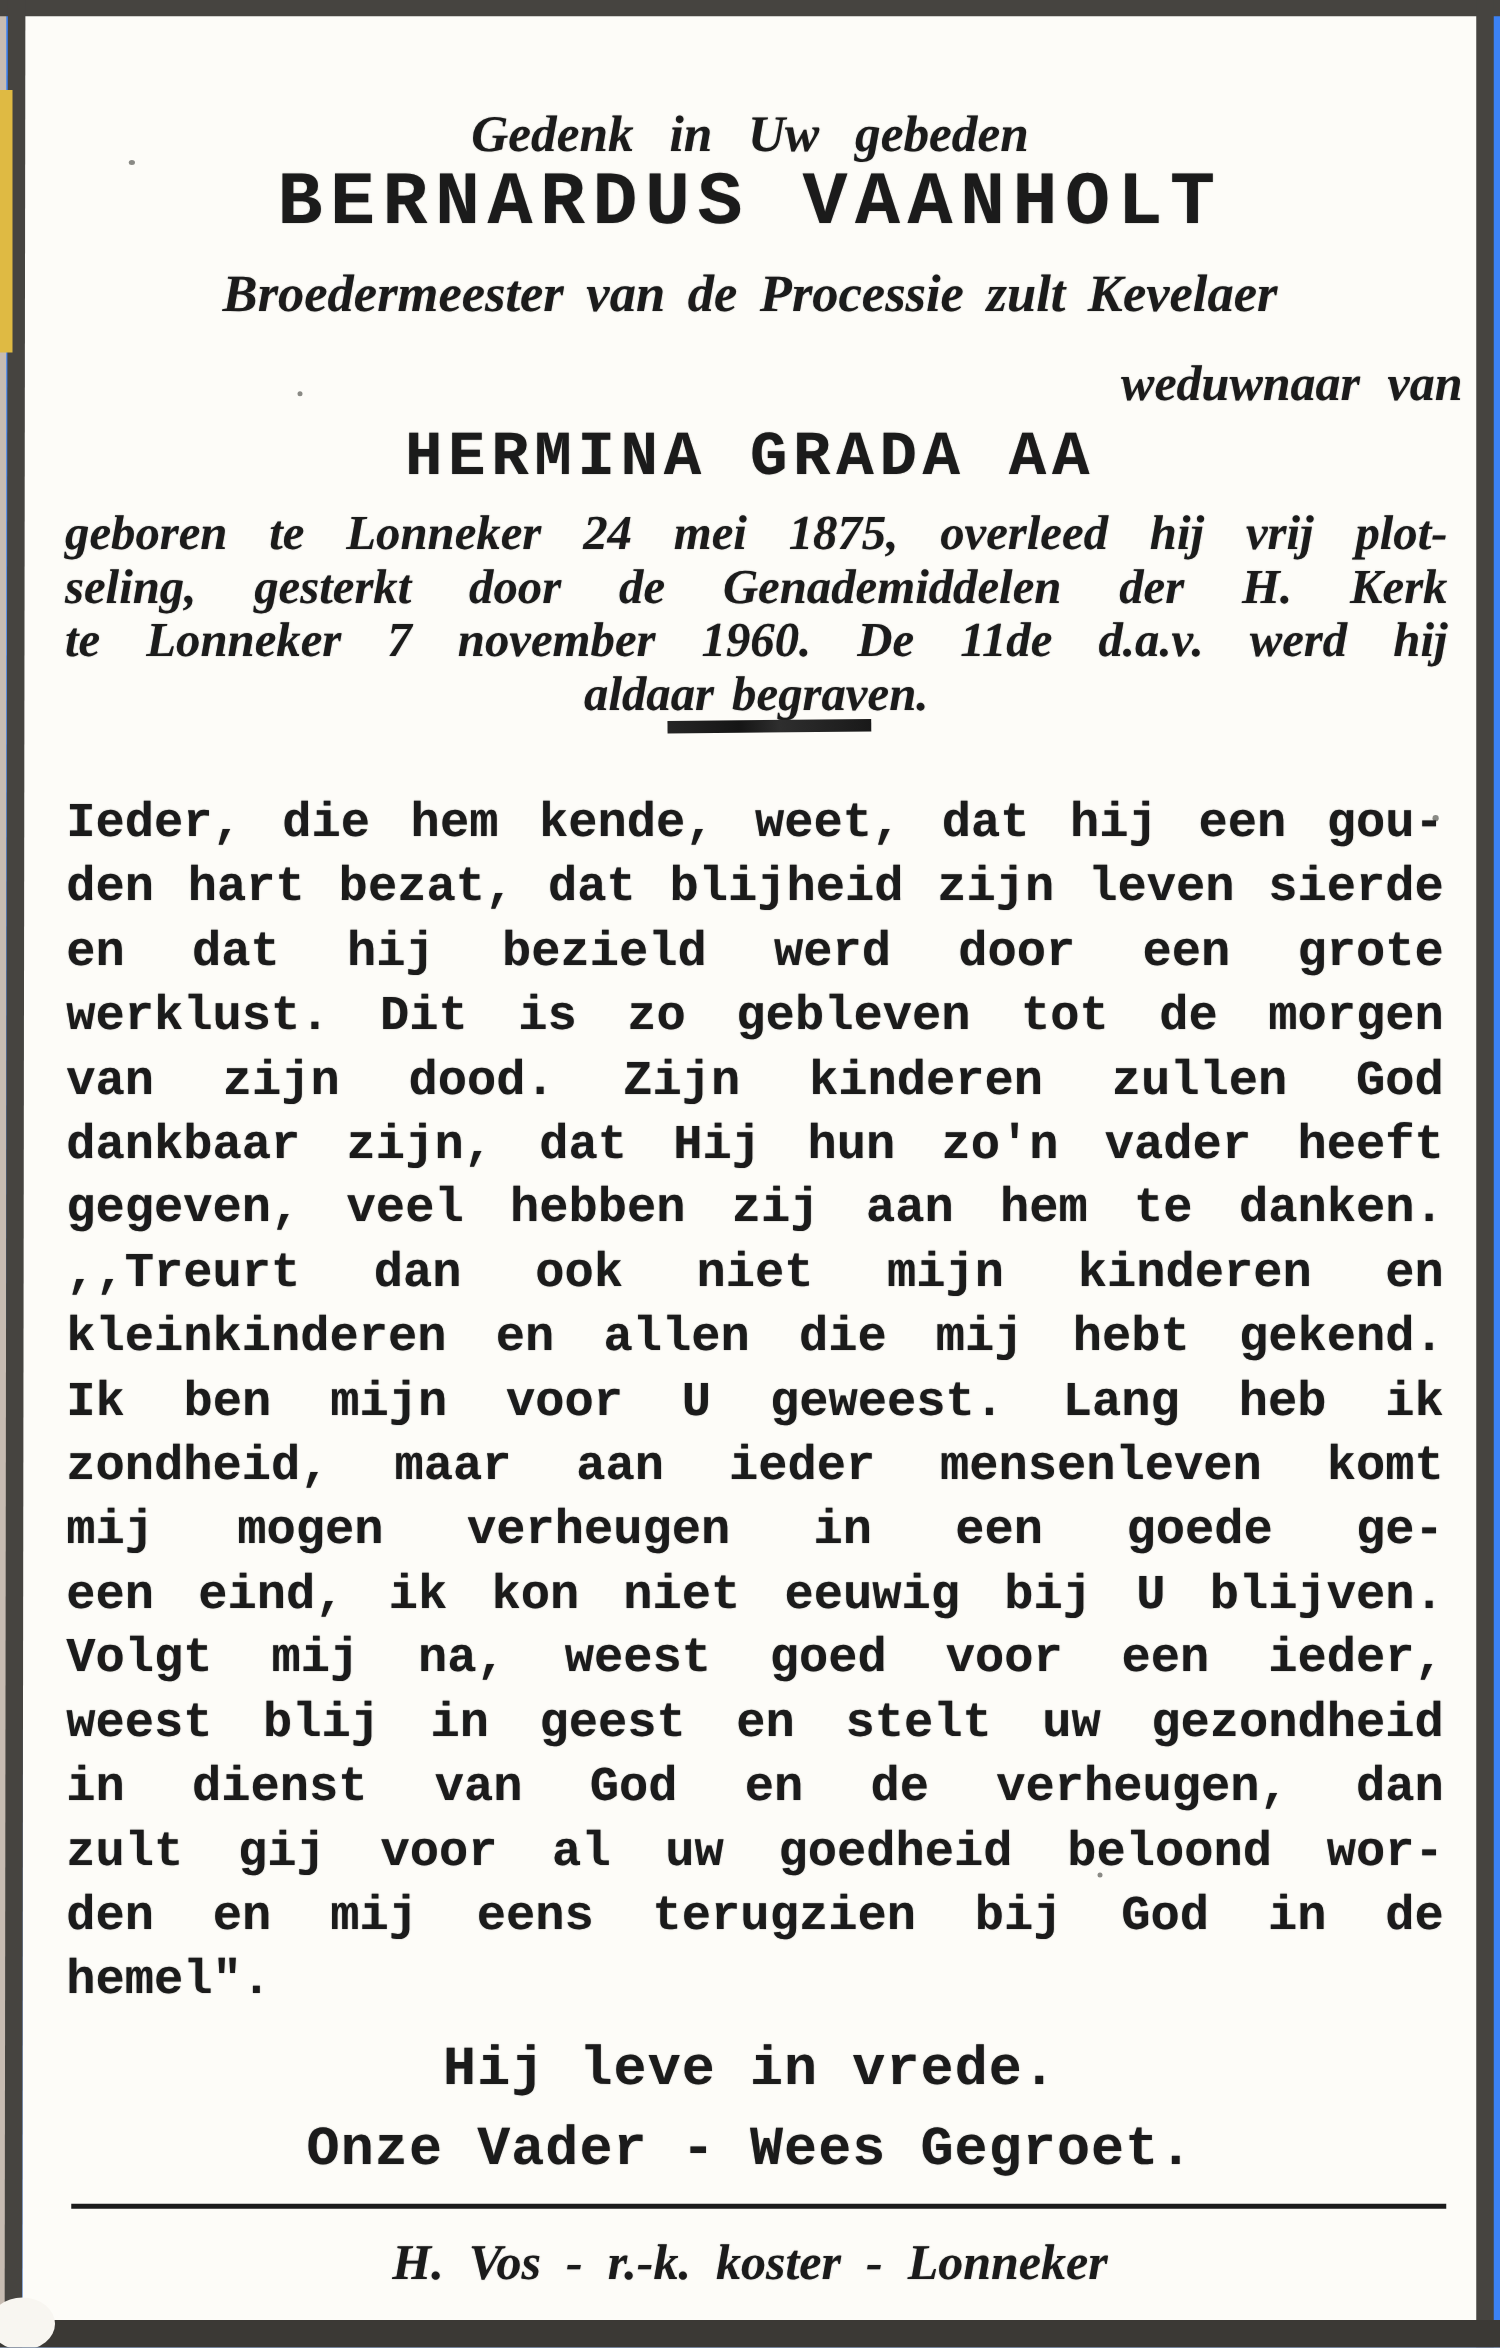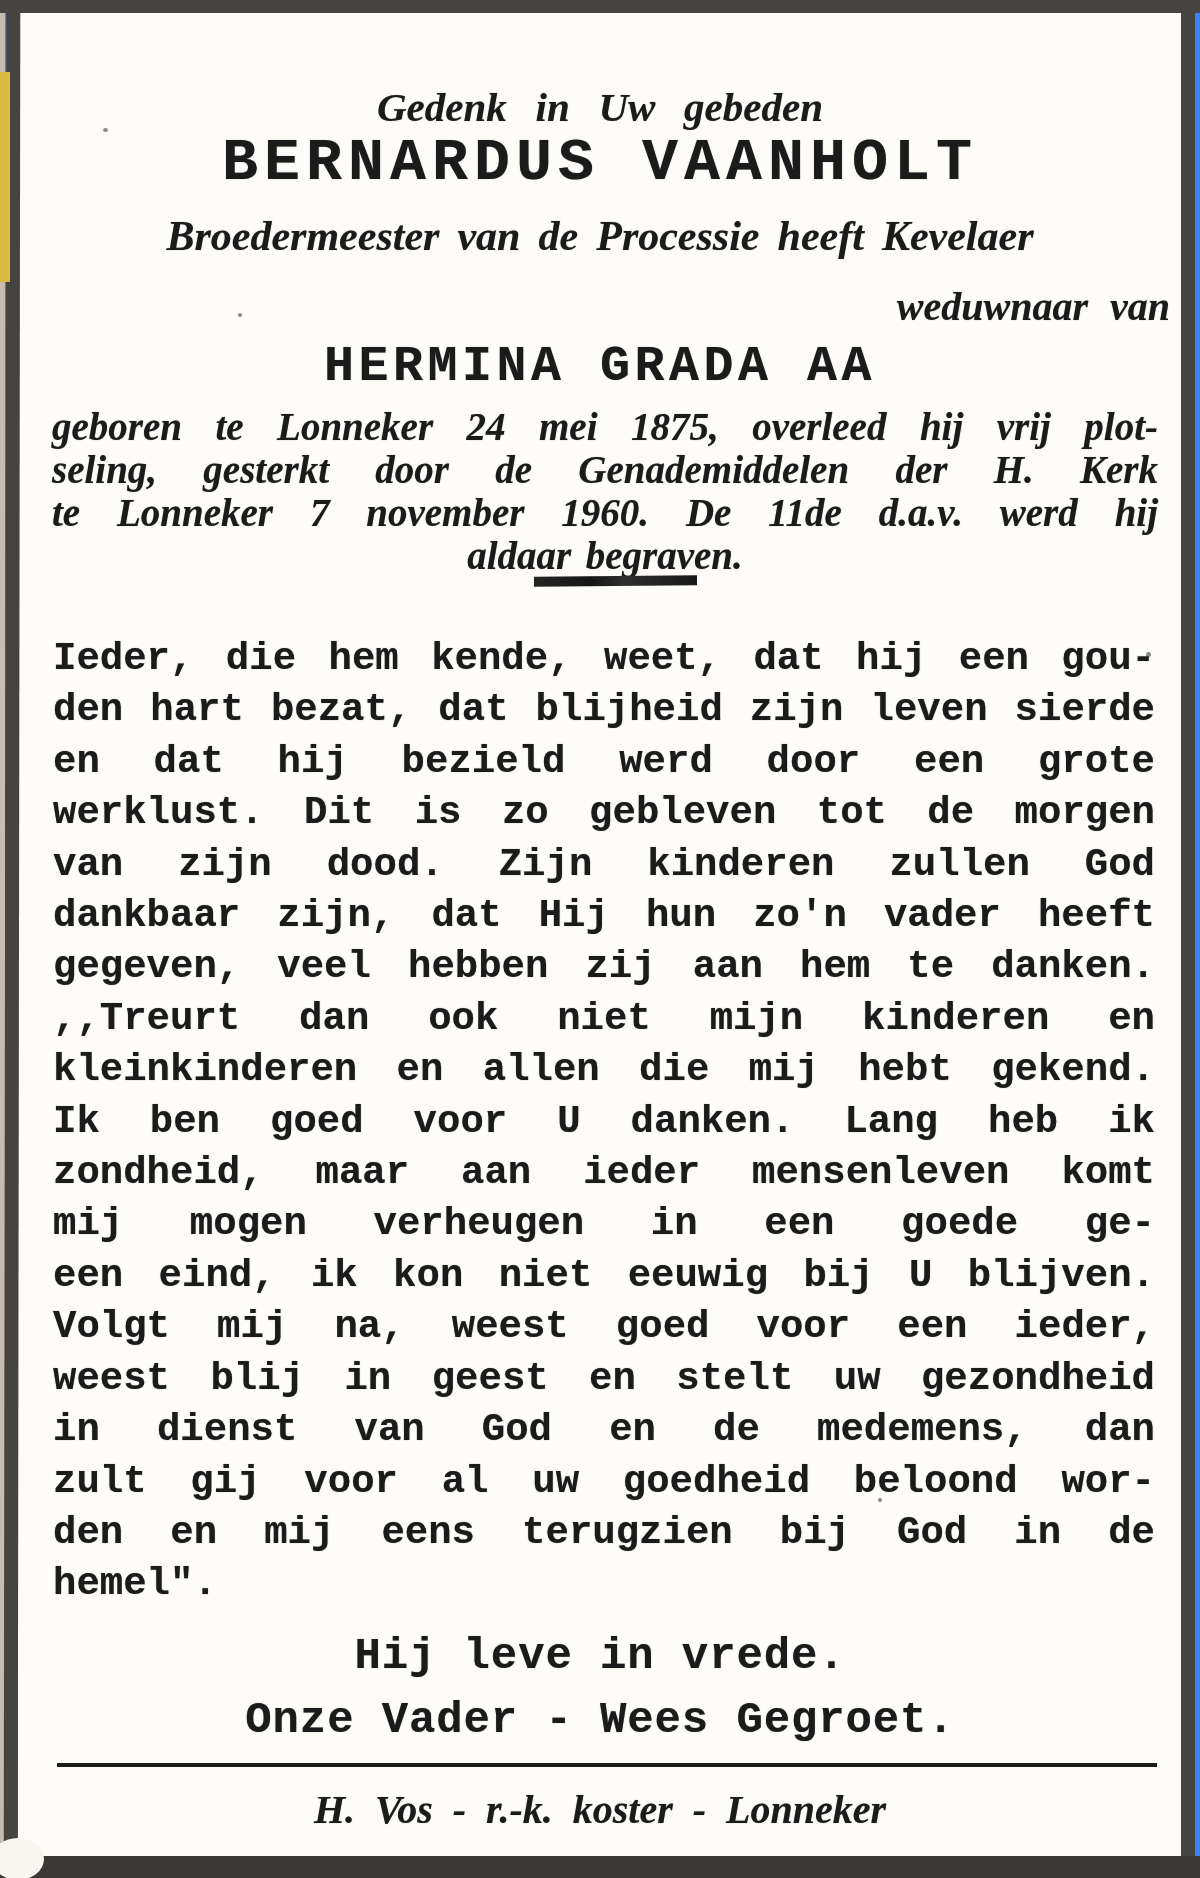--- a/index.html
+++ b/index.html
@@ -130,21 +130,21 @@
 
   <div class="speck speck1"></div>
   <div class="speck speck2"></div>
   <div class="speck speck3"></div>
   <div class="speck speck4"></div>
 
   <div class="txt center invocation">Gedenk in Uw gebeden</div>
 
   <div class="txt center deceased-name">BERNARDUS VAANHOLT</div>
 
-  <div class="txt center title-line">Broedermeester van de Processie heeft Kevelaer</div>
+  <div class="txt center title-line">Broedermeester van de Processie zult Kevelaer</div>
 
   <div class="txt center relation-line">weduwnaar van</div>
 
   <div class="txt center spouse-name">HERMINA GRADA AA</div>
 
   <div class="vitae">
       <div class="vline">geboren te Lonneker 24 mei 1875, overleed hij vrij plot-</div>
       <div class="vline">seling, gesterkt door de Genademiddelen der H. Kerk</div>
       <div class="vline">te Lonneker 7 november 1960. De 11de d.a.v. werd hij</div>
       <div class="vline">aldaar begraven.</div>
@@ -155,27 +155,27 @@
   <div class="body-lines">
       <div class="bline">Ieder, die hem kende, weet, dat hij een gou-</div>
       <div class="bline">den hart bezat, dat blijheid zijn leven sierde</div>
       <div class="bline">en dat hij bezield werd door een grote</div>
       <div class="bline">werklust. Dit is zo gebleven tot de morgen</div>
       <div class="bline">van zijn dood. Zijn kinderen zullen God</div>
       <div class="bline">dankbaar zijn, dat Hij hun zo'n vader heeft</div>
       <div class="bline">gegeven, veel hebben zij aan hem te danken.</div>
       <div class="bline">,,Treurt dan ook niet mijn kinderen en</div>
       <div class="bline">kleinkinderen en allen die mij hebt gekend.</div>
-      <div class="bline">Ik ben goed voor U danken. Lang heb ik</div>
+      <div class="bline">Ik ben mijn voor U geweest. Lang heb ik</div>
       <div class="bline">zondheid, maar aan ieder mensenleven komt</div>
       <div class="bline">mij mogen verheugen in een goede ge-</div>
       <div class="bline">een eind, ik kon niet eeuwig bij U blijven.</div>
       <div class="bline">Volgt mij na, weest goed voor een ieder,</div>
       <div class="bline">weest blij in geest en stelt uw gezondheid</div>
-      <div class="bline">in dienst van God en de medemens, dan</div>
+      <div class="bline">in dienst van God en de verheugen, dan</div>
       <div class="bline">zult gij voor al uw goedheid beloond wor-</div>
       <div class="bline">den en mij eens terugzien bij God in de</div>
       <div class="bline">hemel".</div>
     </div>
 
   <div class="txt center closing-peace">Hij leve in vrede.</div>
 
   <div class="txt center closing-prayers">Onze Vader - Wees Gegroet.</div>
 
   <div class="footer-rule"></div>

